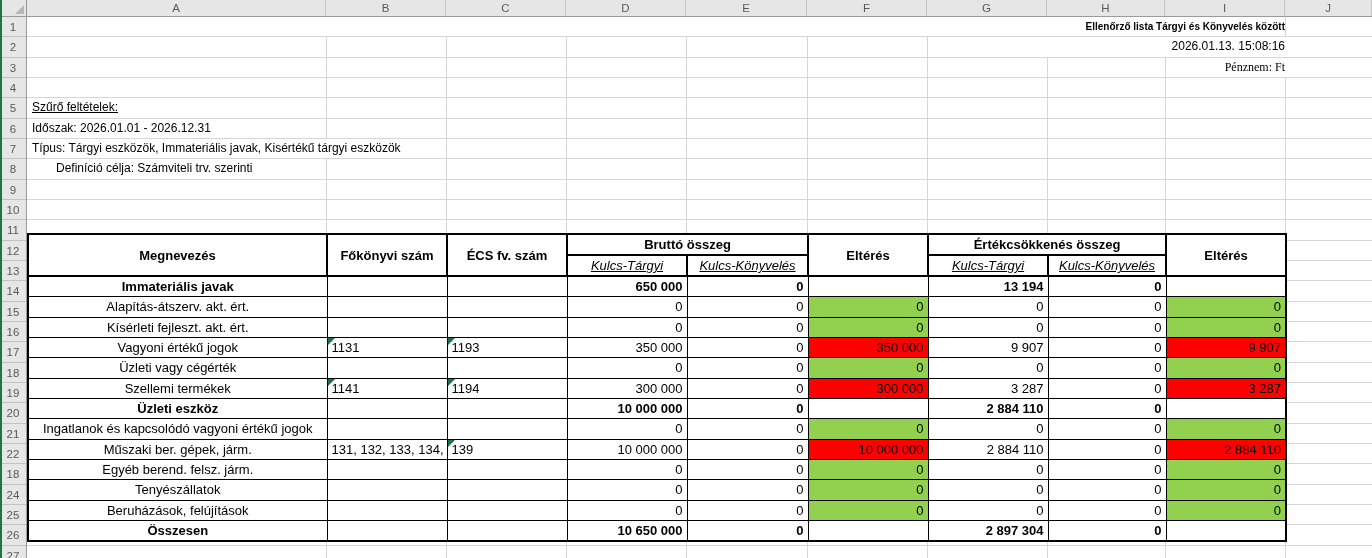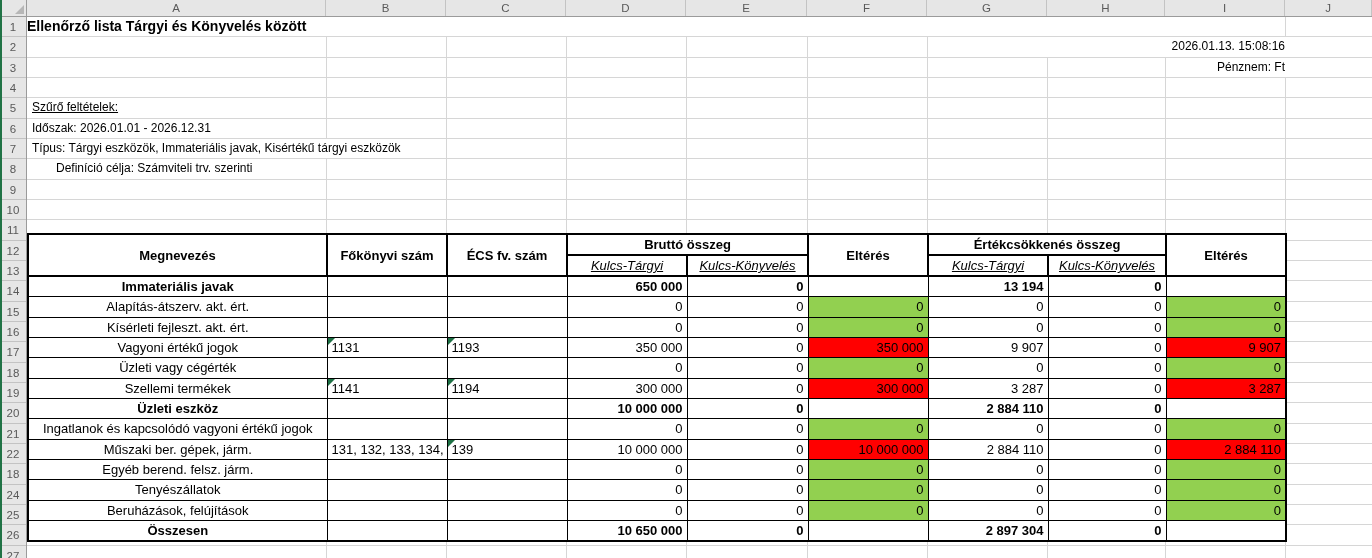--- a/index.html
+++ b/index.html
@@ -38,23 +38,23 @@
       linear-gradient(#d6d6d6,#d6d6d6),
       linear-gradient(#d6d6d6,#d6d6d6),
       linear-gradient(#d6d6d6,#d6d6d6),
       linear-gradient(#d6d6d6,#d6d6d6),
       linear-gradient(#d6d6d6,#d6d6d6);
     background-repeat:no-repeat;
     background-size:100% 100%,1px 100%,1px 100%,1px 100%,1px 100%,1px 100%,1px 100%,1px 100%,1px 100%,1px 100%;
     background-position:0 0,299px 0,419px 0,539px 0,659px 0,780px 0,900px 0,1020px 0,1138px 0,1258px 0;
   }
   .ovl{position:absolute;height:19.33px;line-height:19.33px;background:#fff;white-space:nowrap;font-size:12px;}
-  #title{top:0;left:0;width:1258px;text-align:left;font-weight:bold;font-size:14px;}
+  #title{top:0;left:0;width:1258px;text-align:right;font-weight:bold;font-size:10px;}
   #stamp{top:20.33px;left:1020px;width:238px;text-align:right;padding-right:3px;}
-  #curr{top:40.66px;left:1139px;width:119px;text-align:right;padding-right:3px;}
+  #curr{top:40.66px;left:1139px;width:119px;text-align:right;padding-right:3px;font-family:Liberation Serif, serif;}
   #filtHead{top:81.33px;left:0;padding:0 5px;text-decoration:underline;}
   #filt1{top:101.66px;left:0;padding:0 5px;}
   #filt2{top:122px;left:0;padding:0 5px;}
   #filt3{top:142.33px;left:12px;padding:0 17px;}
   
   #reportTable{position:absolute;top:203.3px;left:0;border-collapse:collapse;table-layout:fixed;
     width:1258px;background:#fff;border:2px solid #000;margin-top:13px;}
   #reportTable th,#reportTable td{
     height:20.33px;padding:0 4px;font-size:13px;line-height:19px;
     overflow:hidden;white-space:nowrap;box-sizing:border-box;border:1px solid #000;

